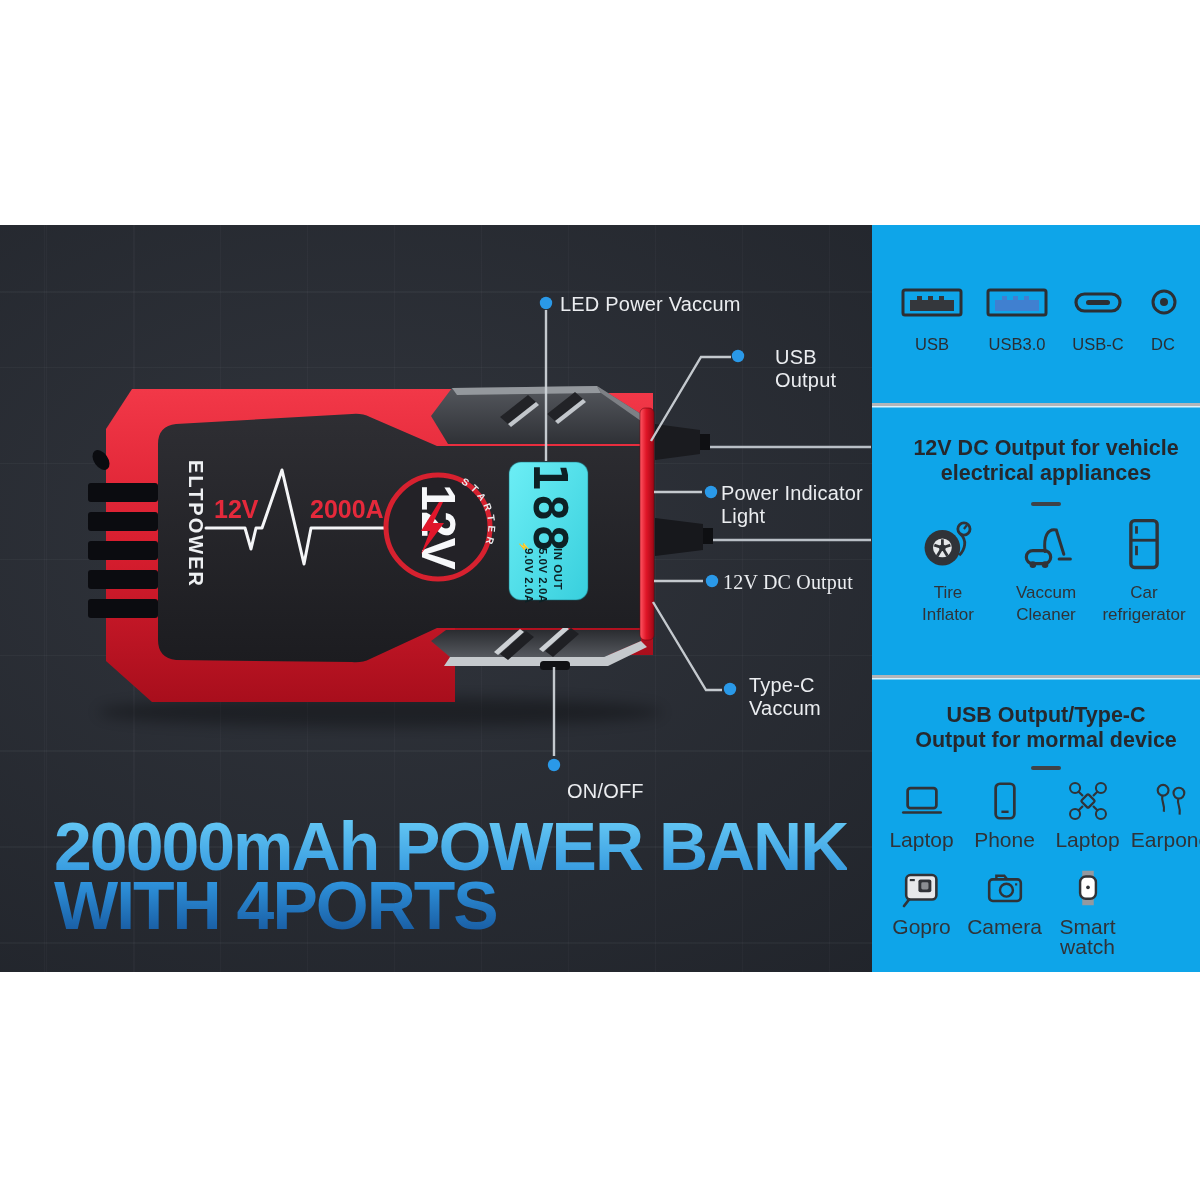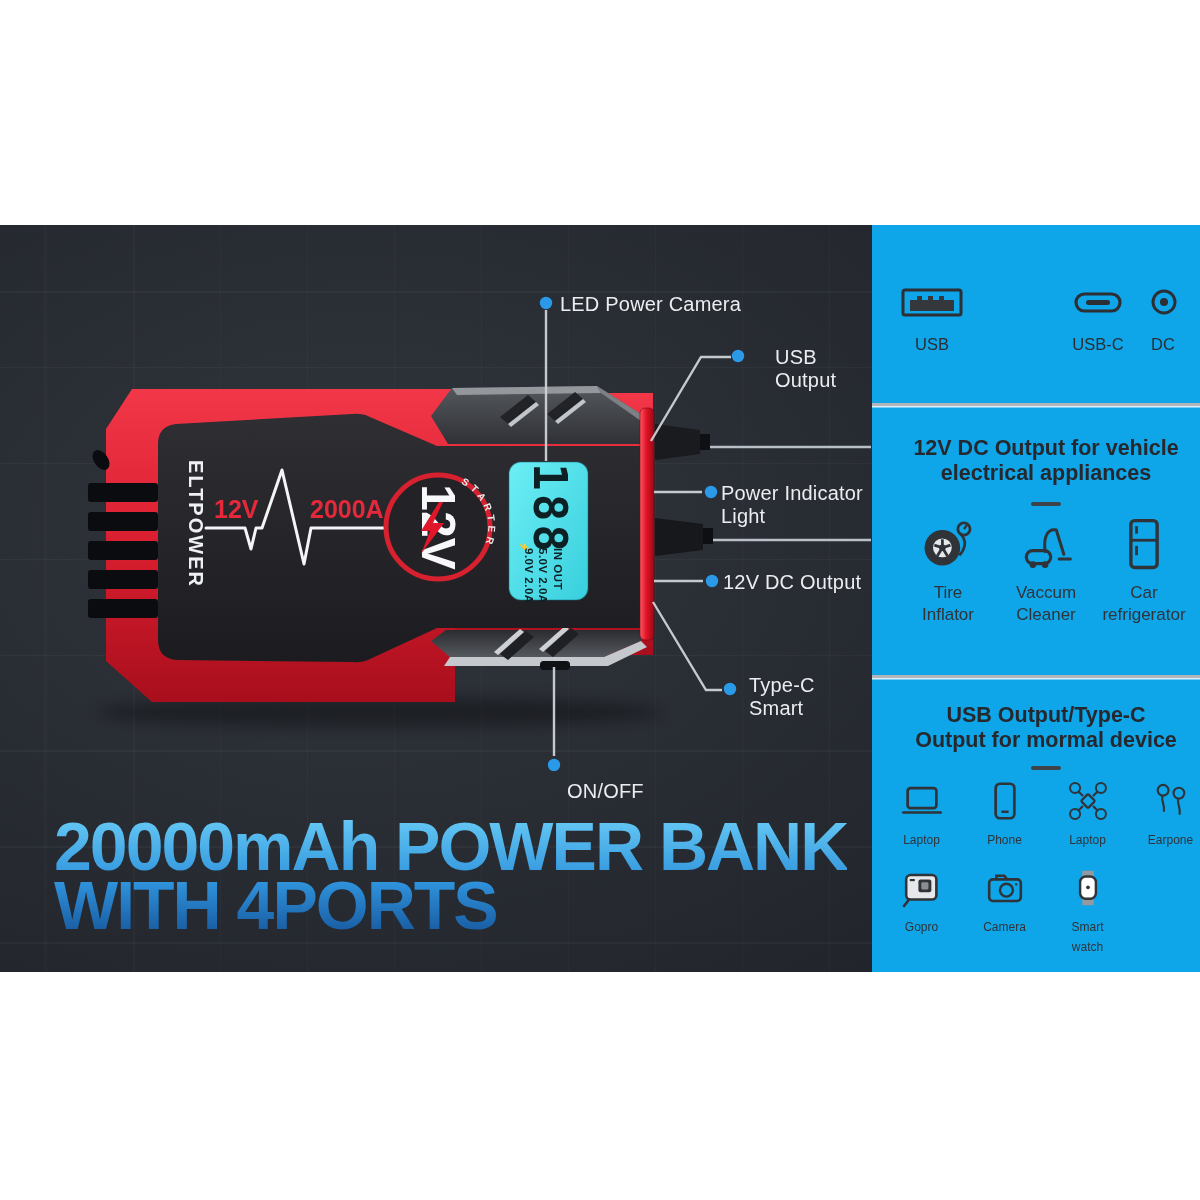--- a/index.html
+++ b/index.html
@@ -44,21 +44,21 @@
   .port-usbc{left:190px;width:72px;} .port-dc{left:260px;width:62px;}
   .port-label{font-size:16.5px;margin-top:9px;color:#2b2e33;}
 
   .dc-row{position:absolute;top:289px;left:14px;right:14px;display:flex;justify-content:center;}
   .dc-item{width:98px;text-align:center;}
   .item-label{font-size:17px;line-height:21.5px;white-space:pre-line;color:#303338;margin-top:4px;}
 
   .usb-grid{position:absolute;top:553px;left:8px;right:8px;display:grid;
             grid-template-columns:repeat(4,1fr);row-gap:15px;}
   .usb-item{text-align:center;}
-  .usb-item .item-label{font-size:12px;line-height:20px;margin-top:2px;}
+  .usb-item .item-label{font-size:21px;line-height:20px;margin-top:2px;}
 </style>
 </head>
 <body>
 
 <div class="canvas">
 
   <div class="dark-area">
 
     <svg class="scene-svg" viewBox="0 225 872 747" xmlns="http://www.w3.org/2000/svg">
       <defs>
@@ -182,43 +182,50 @@
       <g fill="#2a99e8">
         <circle cx="546" cy="303" r="6.2"></circle>
         <circle cx="738" cy="356" r="6.2"></circle>
         <circle cx="711" cy="492" r="6.2"></circle>
         <circle cx="712" cy="581" r="6.2"></circle>
         <circle cx="730" cy="689" r="6.2"></circle>
         <circle cx="554" cy="765" r="6.2"></circle>
       </g>
     </svg>
 
-    <div class="callout" style="left:560px;top:68px;">LED Power Camera</div>
+    <div class="callout" style="left:560px;top:68px;">LED Power Vaccum</div>
     <div class="callout" style="left:775px;top:121px;">USB Output</div>
     <div class="callout" style="left:721px;top:257px;">Power Indicator
 Light</div>
-    <div class="callout" style="left:723px;top:346px;">12V DC Output</div>
+    <div class="callout" style="left:723px;top:346px;font-family:Liberation Serif, serif;">12V DC Output</div>
     <div class="callout" style="left:749px;top:449px;">Type-C
-Smart</div>
+Vaccum</div>
     <div class="callout" style="left:567px;top:531px;margin-top:24px;">ON/OFF</div>
 
     <div class="headline">
       <div>20000mAh POWER BANK</div>
       <div>WITH 4PORTS</div>
     </div>
   </div>
 
   <div class="right-panel">
 
     <div class="port-item port-usb">
       <svg width="66" height="40" viewBox="0 0 64 40">
         <rect x="3" y="8" width="58" height="25" rx="2" fill="none" stroke="#2c2f34" stroke-width="3"></rect>
         <path d="M10 29 V18 h7 v-4 h5 v4 h6 v-4 h5 v4 h6 v-4 h5 v4 h10 V29 Z" fill="#34373c"></path>
       </svg>
       <div class="port-label">USB</div>
+    </div>
+    <div class="port-item port-usb3">
+      <svg width="66" height="40" viewBox="0 0 64 40">
+        <rect x="3" y="8" width="58" height="25" rx="2" fill="none" stroke="#2c2f34" stroke-width="3"></rect>
+        <path d="M10 29 V18 h7 v-4 h5 v4 h6 v-4 h5 v4 h6 v-4 h5 v4 h10 V29 Z" fill="#4080d0"></path>
+      </svg>
+      <div class="port-label">USB3.0</div>
     </div>
     <div class="port-item port-usbc">
       <svg width="64" height="40" viewBox="0 0 64 40">
         <rect x="10" y="12" width="44" height="17" rx="8.5" fill="none" stroke="#2c2f34" stroke-width="3.2"></rect>
         <rect x="20" y="18" width="24" height="5" rx="2.5" fill="#2c2f34"></rect>
       </svg>
       <div class="port-label">USB-C</div>
     </div>
     <div class="port-item port-dc">
       <svg width="64" height="40" viewBox="0 0 64 40">

